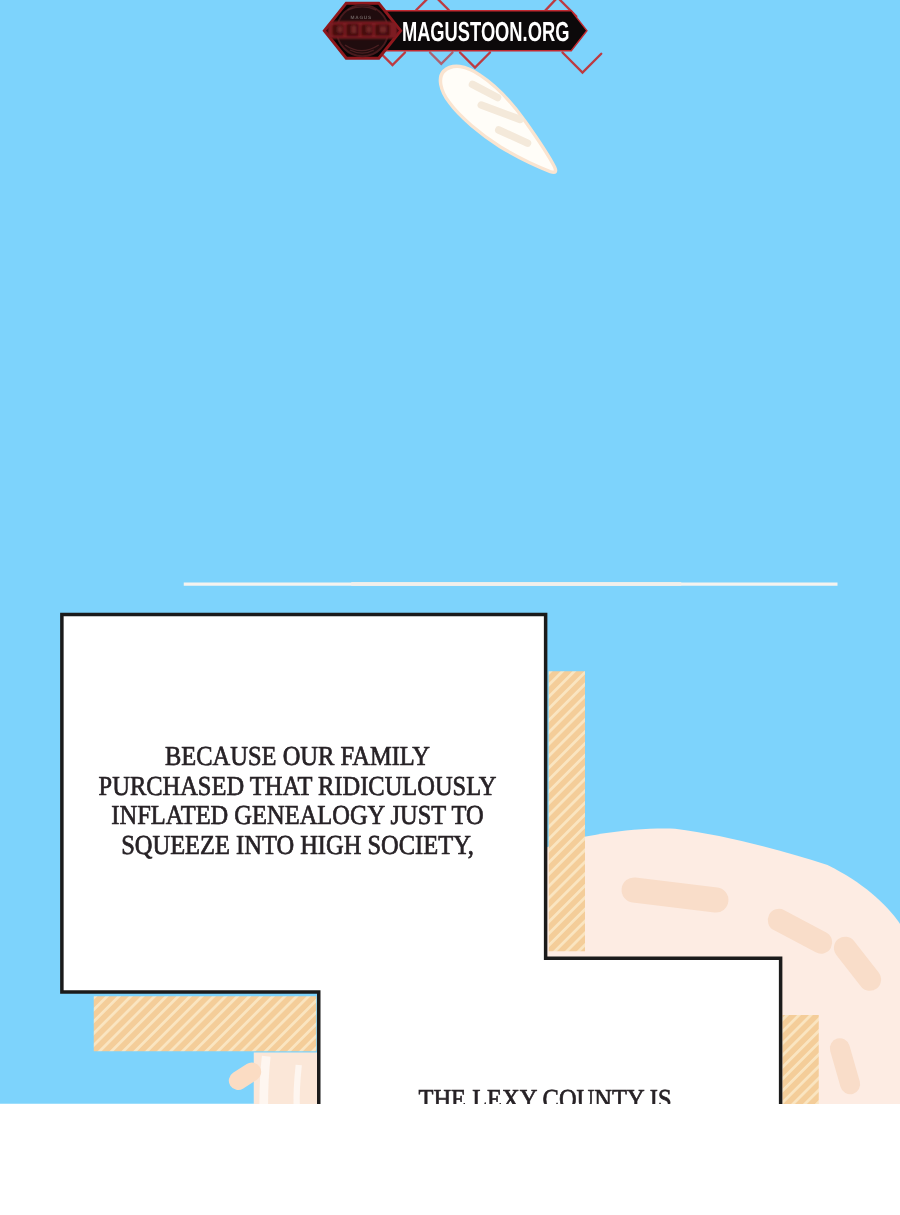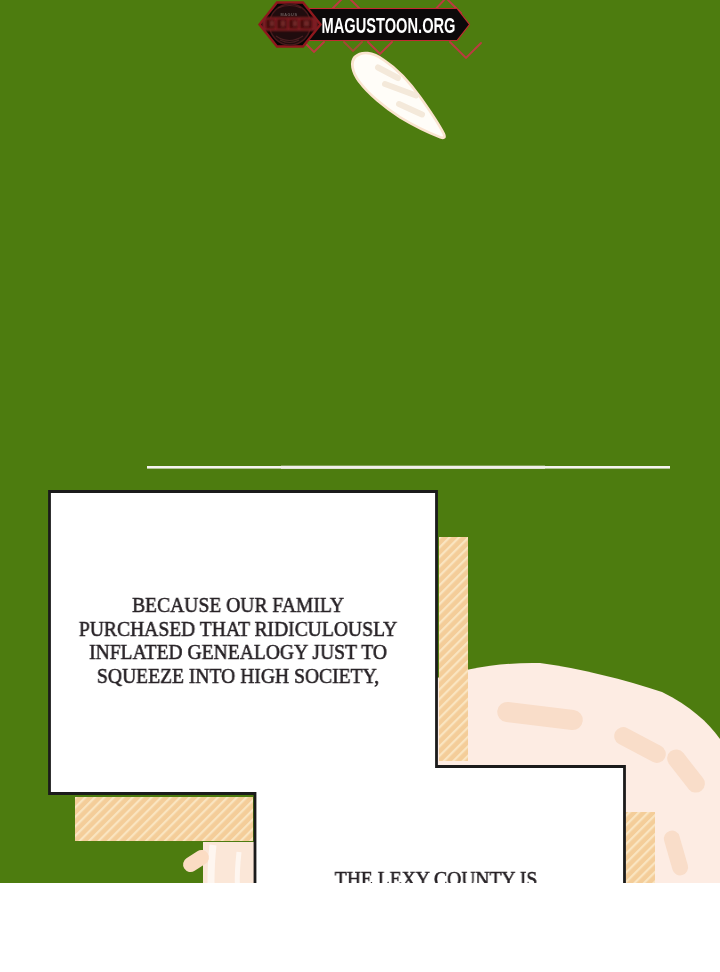--- a/index.html
+++ b/index.html
@@ -1,16 +1,16 @@
 <!DOCTYPE html>
 <html><head>
 <meta charset="utf-8">
 <style>
   html,body{margin:0;padding:0;}
-  #page{position:relative;width:720px;height:883px;background:#4d7c0f;overflow:hidden;
+  #page{position:relative;width:720px;height:883px;background:#7dd3fc;overflow:hidden;
         font-family:"Liberation Sans", sans-serif;}
   svg{position:absolute;left:0;top:0;will-change:transform;}
   .btxt{position:absolute;text-align:center;font-family:"Liberation Serif", serif;
         font-weight:normal;color:#272226;font-size:22px;line-height:23.6px;
         -webkit-text-stroke:0.55px #272226;transform:scaleX(0.89);transform-origin:50% 0;will-change:transform;}
 </style>
 </head>
 <body>
 <div id="page">
 <svg width="720" height="972" viewBox="0 0 720 972">

